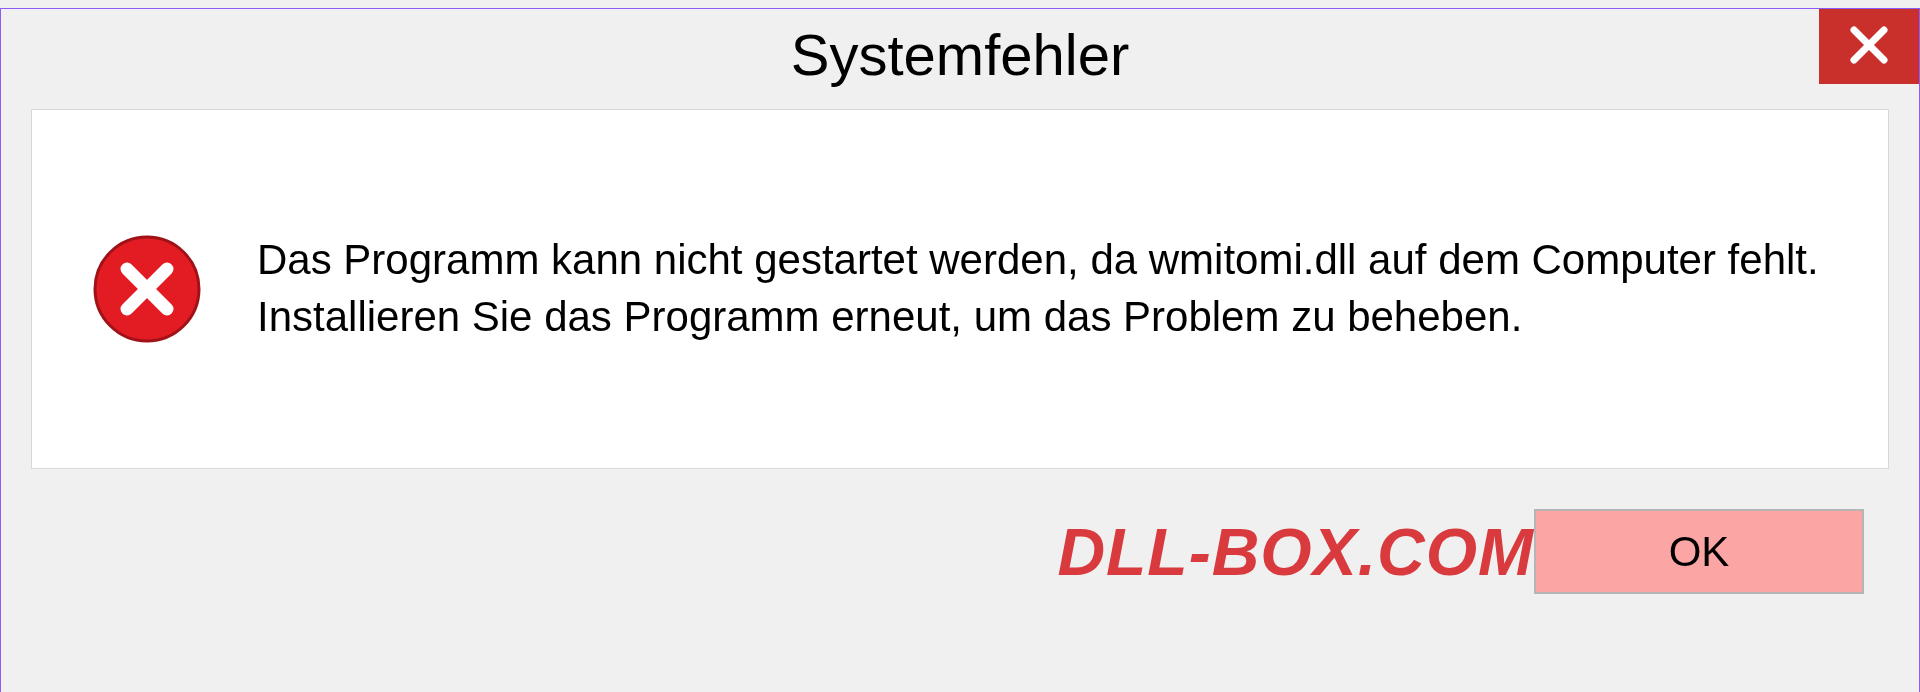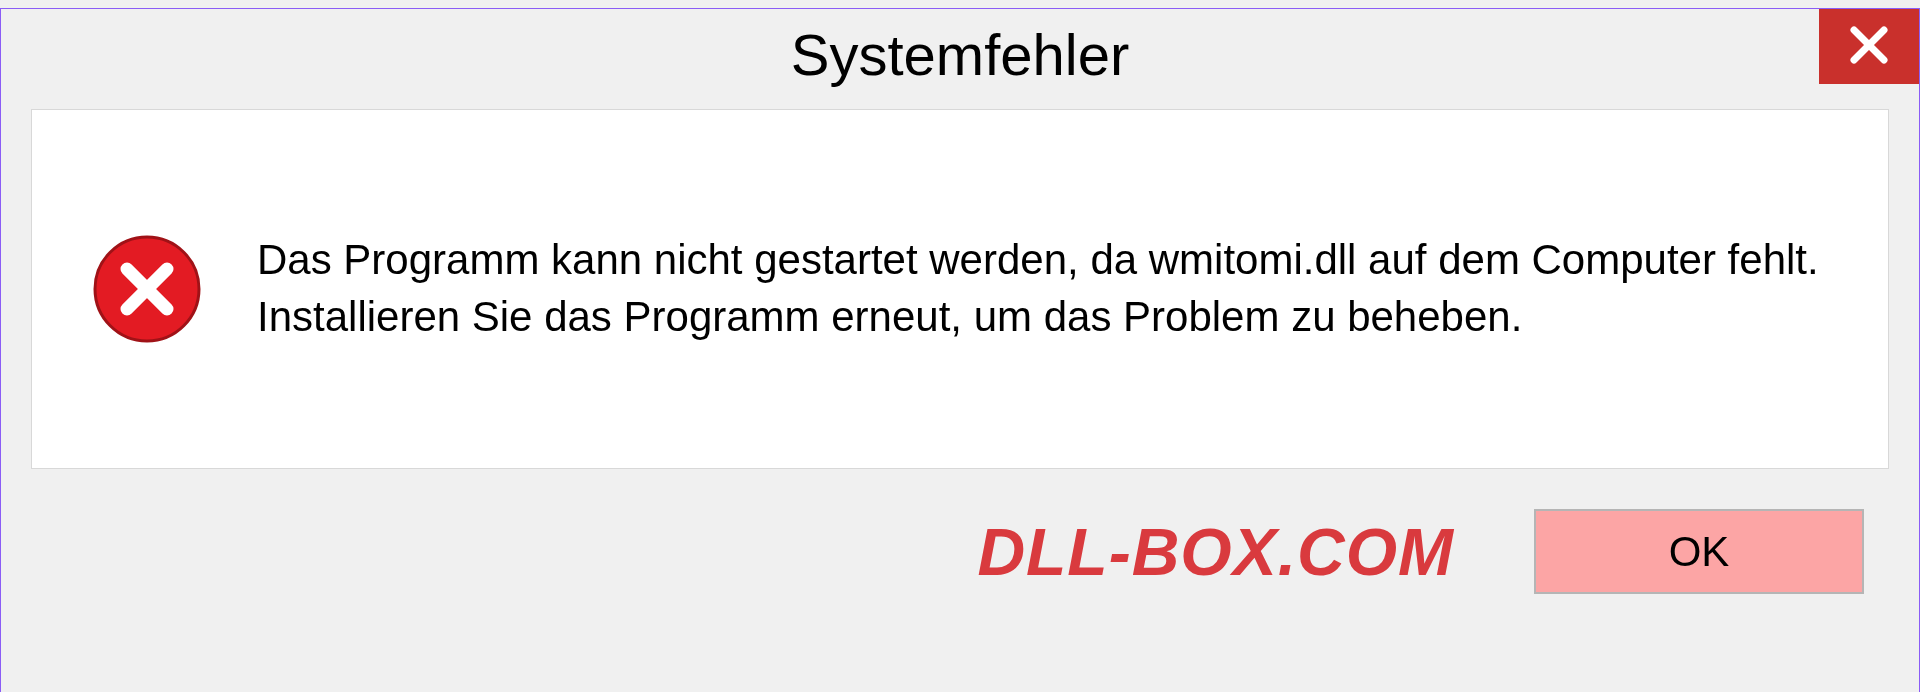--- a/index.html
+++ b/index.html
@@ -78,21 +78,20 @@
       font-size: 42px;
       color: #000;
       line-height: 1.35;
       font-weight: 400;
     }
     .footer {
       display: flex;
       justify-content: flex-end;
       align-items: center;
       padding: 40px 55px 0 55px;
-      gap: 80px;
     }
     .watermark {
       font-size: 66px;
       font-weight: 800;
       color: #d93a3e;
       letter-spacing: 1px;
       font-style: italic;
       font-family: Arial, sans-serif;
     }
     .ok-button {

